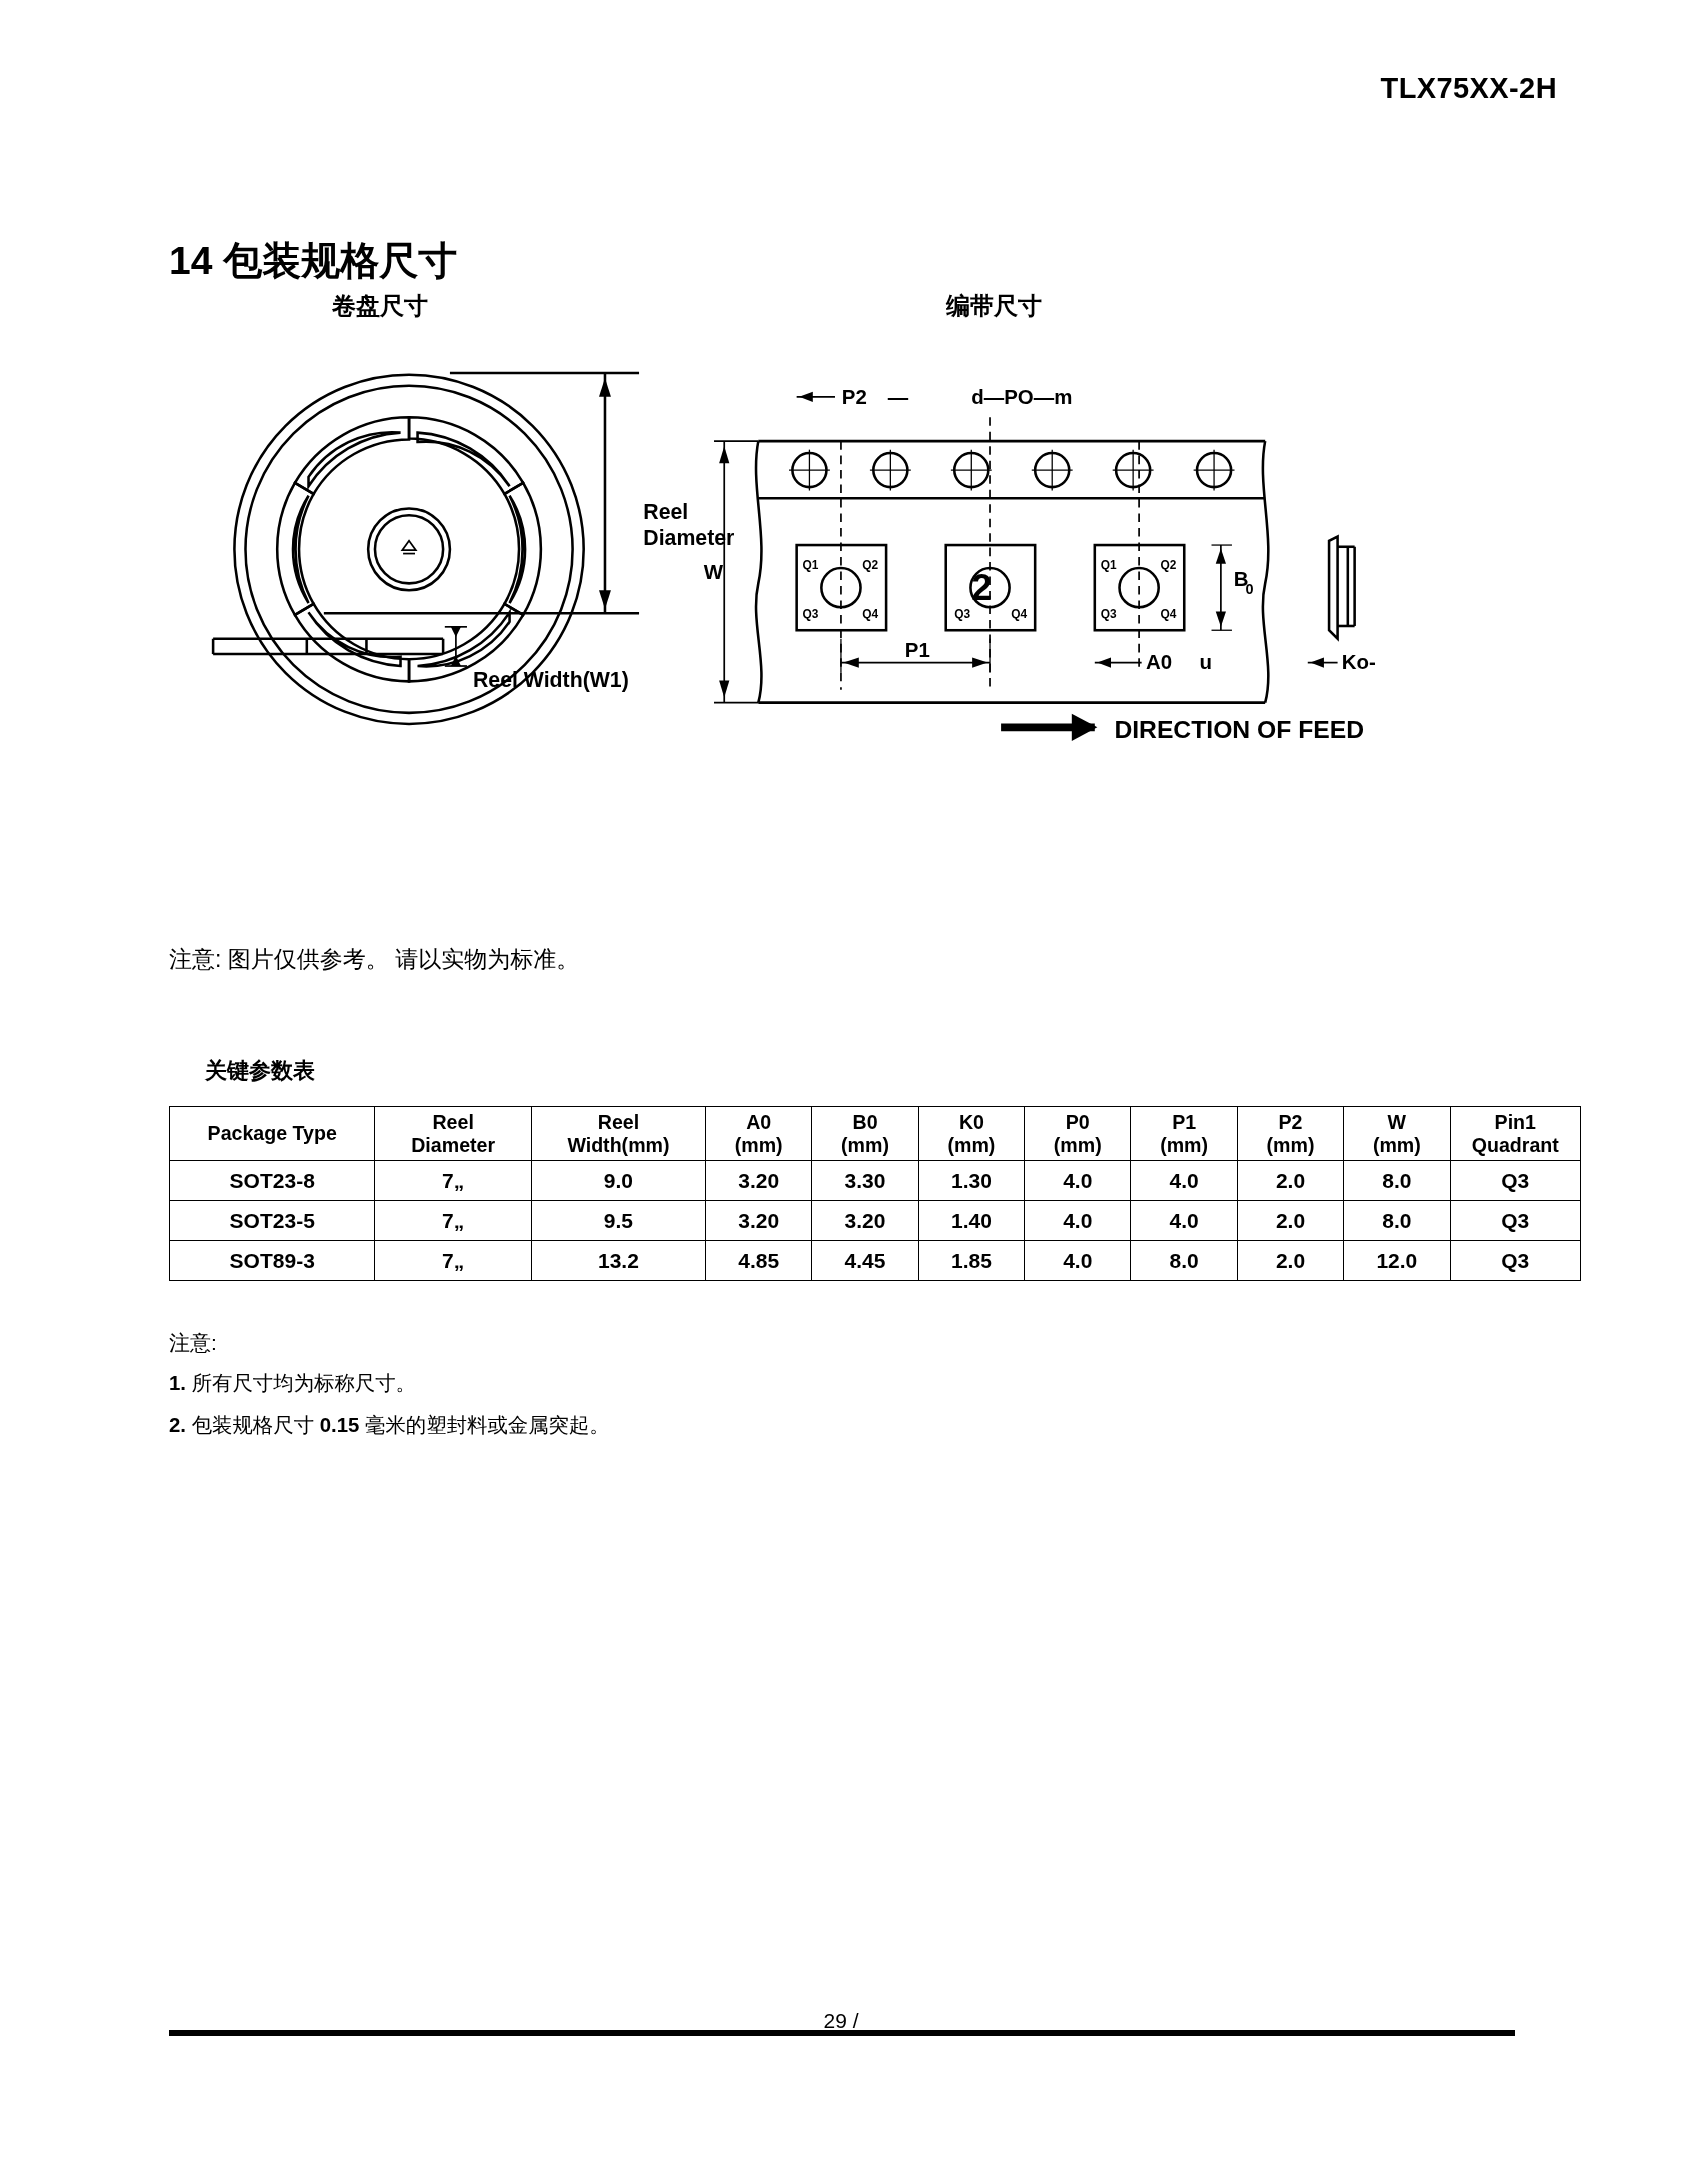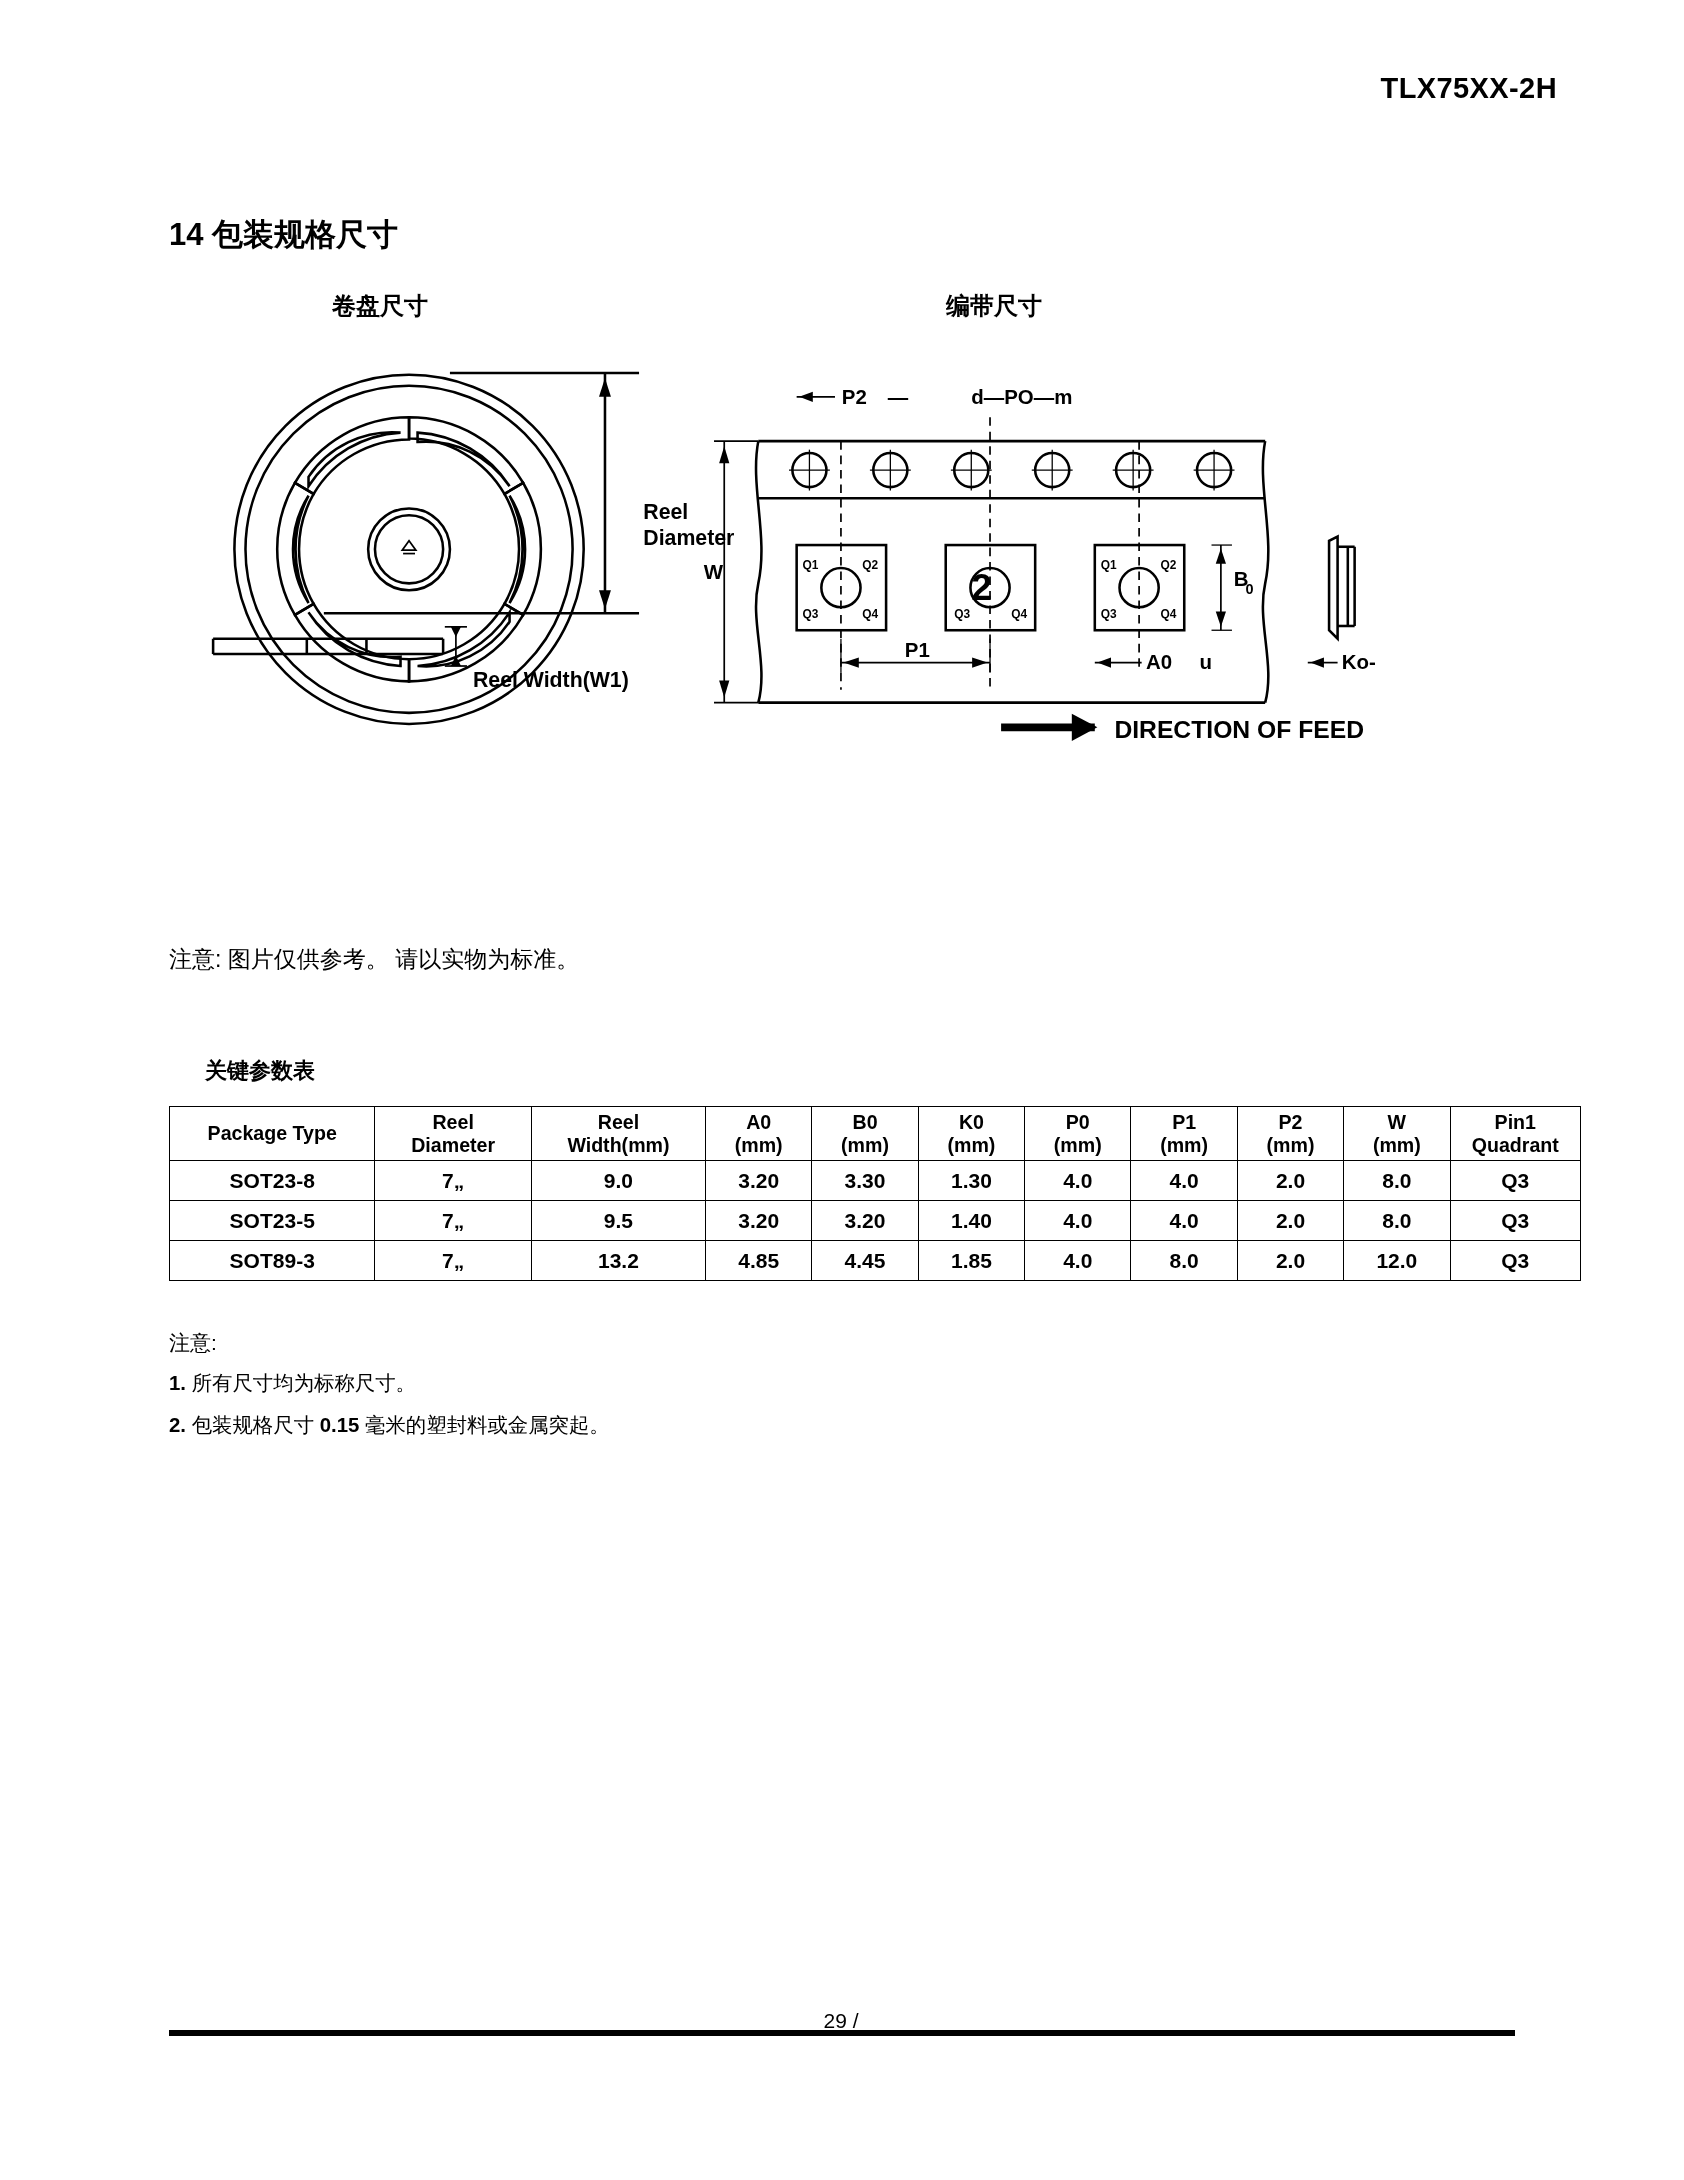--- a/index.html
+++ b/index.html
@@ -28,23 +28,23 @@
     top: 72px;
     right: 128px;
     font-size: 29px;
     font-weight: bold;
     letter-spacing: 0.4px;
   }
 
   
   .section-title {
     position: absolute;
-    top: 214px;
-    left: 169px;
-    font-size: 31px;
+    top: 234px;
+    left: 169px;
+    font-size: 39px;
     font-weight: bold;
   }
   .section-title .num {
     font-weight: bold;
   }
   .section-title .txt {
     font-weight: bold;
   }
 
   .fig-caption {

